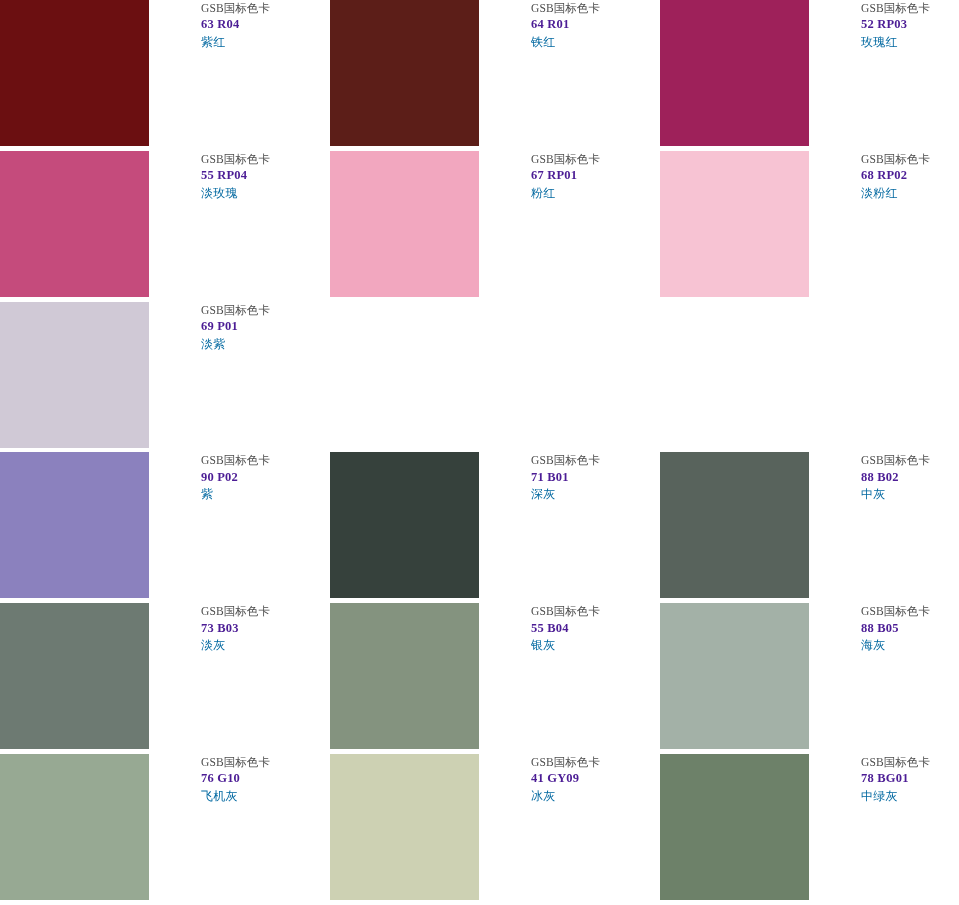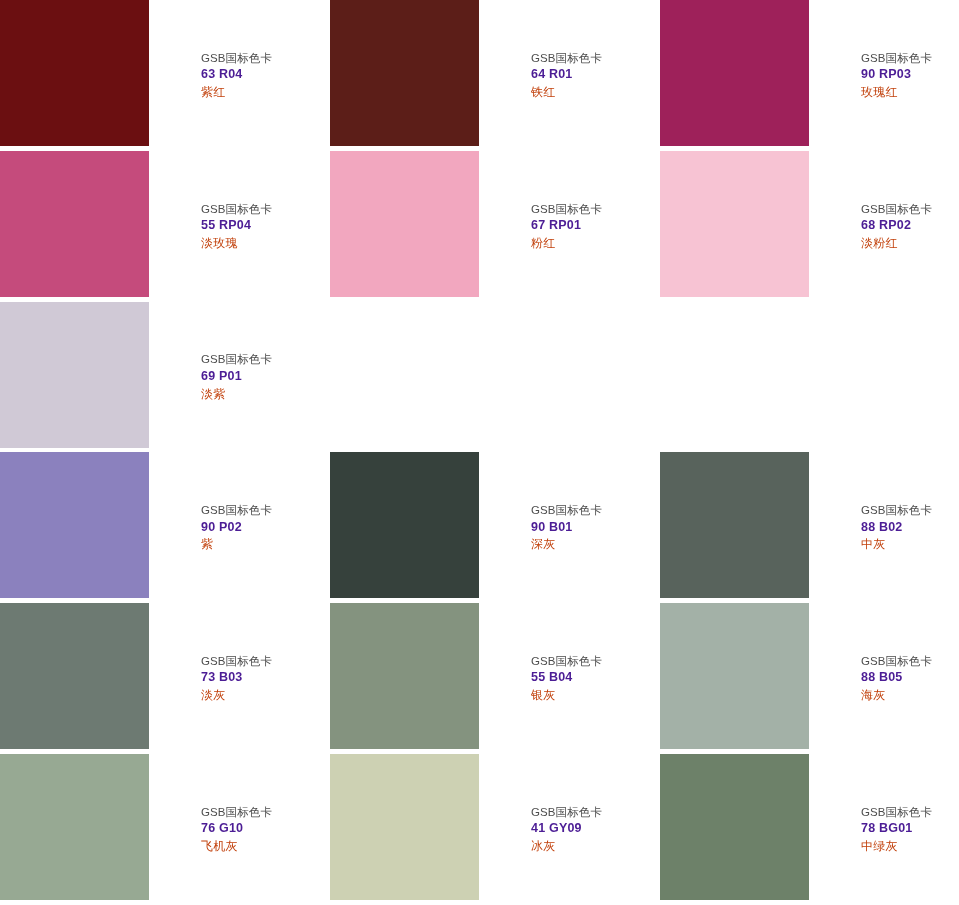--- a/index.html
+++ b/index.html
@@ -14,22 +14,23 @@
   #grid {
     width: 959px;
     height: 905px;
     display: grid;
     grid-template-columns: 330px 330px 299px;
     grid-template-rows: repeat(6, 150.8px);
   }
 
   .cell {
     display: flex;
-    align-items: center;
+    align-items: flex-start;
     overflow: hidden;
+    font-family: Liberation Serif, serif;
   }
 
   .swatch {
     width: 149px;
     flex: 0 0 149px;
     height: 146px;
     align-self: flex-start;
   }
 
   .cell.empty .swatch { background: transparent !important; }
@@ -56,21 +57,21 @@
   .code {
     font-size: 12.5px;
     font-weight: bold;
     color: #4c1d95;
     letter-spacing: 0.2px;
     white-space: nowrap;
   }
 
   .cname {
     font-size: 12px;
-    color: #c2410c;
+    color: #0369a1;
     letter-spacing: 0.2px;
     white-space: nowrap;
   }
 </style>
 </head>
 <body>
 
 <div id="grid">
     <div class="cell">
       <div class="swatch" style="background: rgb(107, 15, 17);"></div>
@@ -85,21 +86,21 @@
       <div class="info">
         <div class="brand">GSB国标色卡</div>
         <div class="code">64 R01</div>
         <div class="cname">铁红</div>
       </div>
     </div>
     <div class="cell">
       <div class="swatch" style="background: rgb(158, 33, 90);"></div>
       <div class="info">
         <div class="brand">GSB国标色卡</div>
-        <div class="code">90 RP03</div>
+        <div class="code">52 RP03</div>
         <div class="cname">玫瑰红</div>
       </div>
     </div>
     <div class="cell">
       <div class="swatch" style="background: rgb(197, 75, 124);"></div>
       <div class="info">
         <div class="brand">GSB国标色卡</div>
         <div class="code">55 RP04</div>
         <div class="cname">淡玫瑰</div>
       </div>
@@ -149,21 +150,21 @@
       <div class="info">
         <div class="brand">GSB国标色卡</div>
         <div class="code">90 P02</div>
         <div class="cname">紫</div>
       </div>
     </div>
     <div class="cell">
       <div class="swatch" style="background: rgb(54, 65, 60);"></div>
       <div class="info">
         <div class="brand">GSB国标色卡</div>
-        <div class="code">90 B01</div>
+        <div class="code">71 B01</div>
         <div class="cname">深灰</div>
       </div>
     </div>
     <div class="cell">
       <div class="swatch" style="background: rgb(88, 99, 92);"></div>
       <div class="info">
         <div class="brand">GSB国标色卡</div>
         <div class="code">88 B02</div>
         <div class="cname">中灰</div>
       </div>

